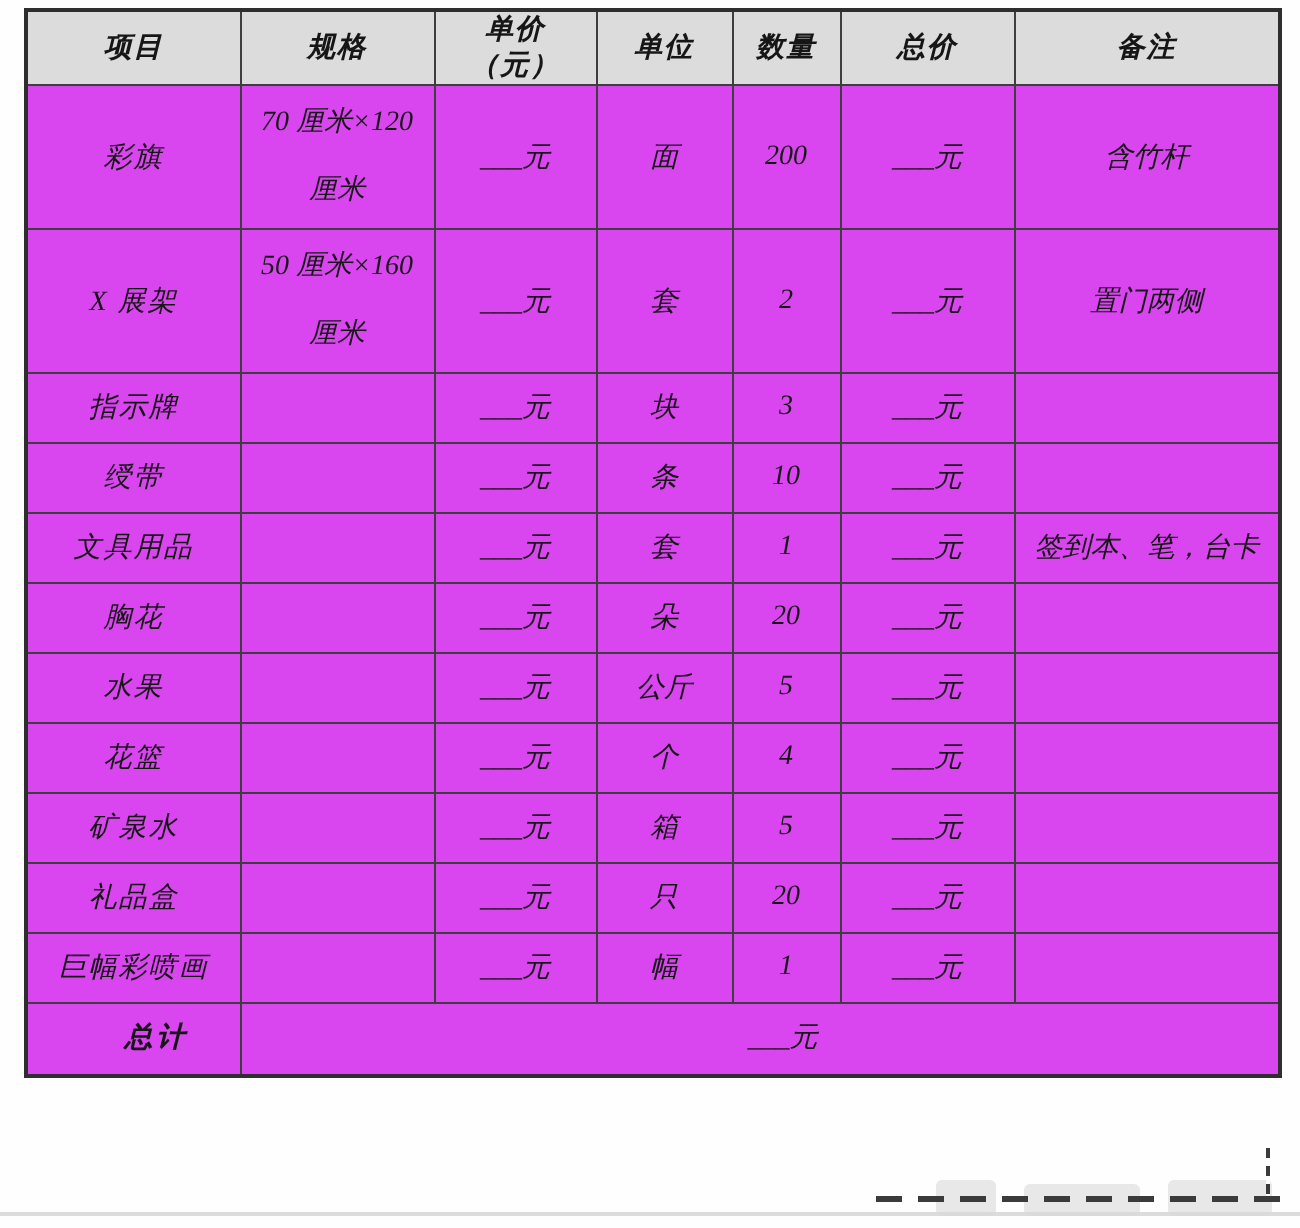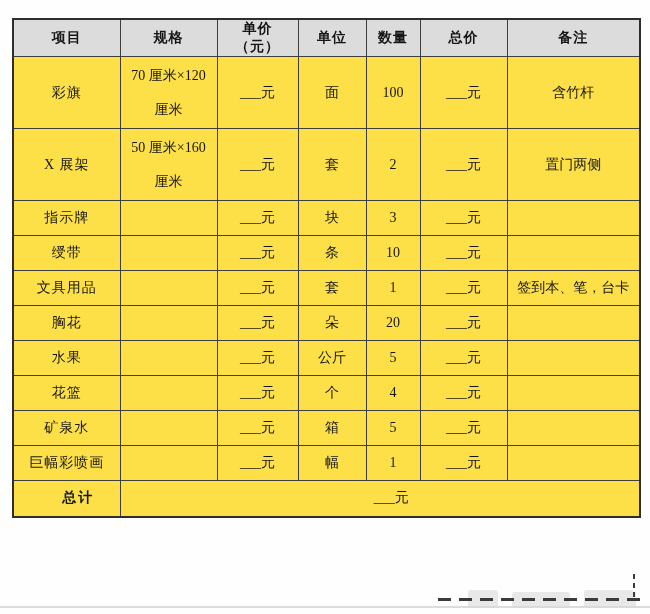--- a/index.html
+++ b/index.html
@@ -9,24 +9,25 @@
     --text:#161616;
   }
   *{box-sizing:border-box;}
   html,body{margin:0;padding:0;}
   body{
     width:650px;height:614px;background:#ffffff;overflow:hidden;
     font-family:"Liberation Serif","DejaVu Serif",serif;color:var(--text);
   }
   .page{position:relative;width:650px;height:614px;background:#fefefe;}
   table.price-table{
-    position:absolute;left:12px;top:18px;width:627px;
+    position:absolute;left:12px;top:4px;width:627px;
     border-collapse:collapse;table-layout:fixed;
     border:2px solid var(--outer);
-    background:#fde047;
+    background:#d946ef;
+    font-style:italic;
   }
   .price-table th,.price-table td{
     border:1px solid var(--border);
     text-align:center;vertical-align:middle;
     font-size:14px;padding:0 3px;overflow:hidden;
     color:var(--text);
   }
   .price-table thead th{
     background:var(--header-bg);
     font-weight:bold;height:37px;letter-spacing:1px;
@@ -83,21 +84,21 @@
         <th>总价</th>
         <th>备注</th>
       </tr>
     </thead>
     <tbody>
       <tr class="tall">
         <td class="item">彩旗</td>
         <td class="spec">70 厘米×120 厘米</td>
         <td class="price">___元</td>
         <td>面</td>
-        <td>100</td>
+        <td>200</td>
         <td class="price">___元</td>
         <td class="note">含竹杆</td>
       </tr>
       <tr class="tall">
         <td class="item">X 展架</td>
         <td class="spec">50 厘米×160 厘米</td>
         <td class="price">___元</td>
         <td>套</td>
         <td>2</td>
         <td class="price">___元</td>
@@ -156,20 +157,29 @@
         <td>4</td>
         <td class="price">___元</td>
         <td class="note"></td>
       </tr>
       <tr class="short">
         <td class="item">矿泉水</td>
         <td class="spec"></td>
         <td class="price">___元</td>
         <td>箱</td>
         <td>5</td>
+        <td class="price">___元</td>
+        <td class="note"></td>
+      </tr>
+      <tr class="short">
+        <td class="item">礼品盒</td>
+        <td class="spec"></td>
+        <td class="price">___元</td>
+        <td>只</td>
+        <td>20</td>
         <td class="price">___元</td>
         <td class="note"></td>
       </tr>
       <tr class="short">
         <td class="item">巨幅彩喷画</td>
         <td class="spec"></td>
         <td class="price">___元</td>
         <td>幅</td>
         <td>1</td>
         <td class="price">___元</td>

